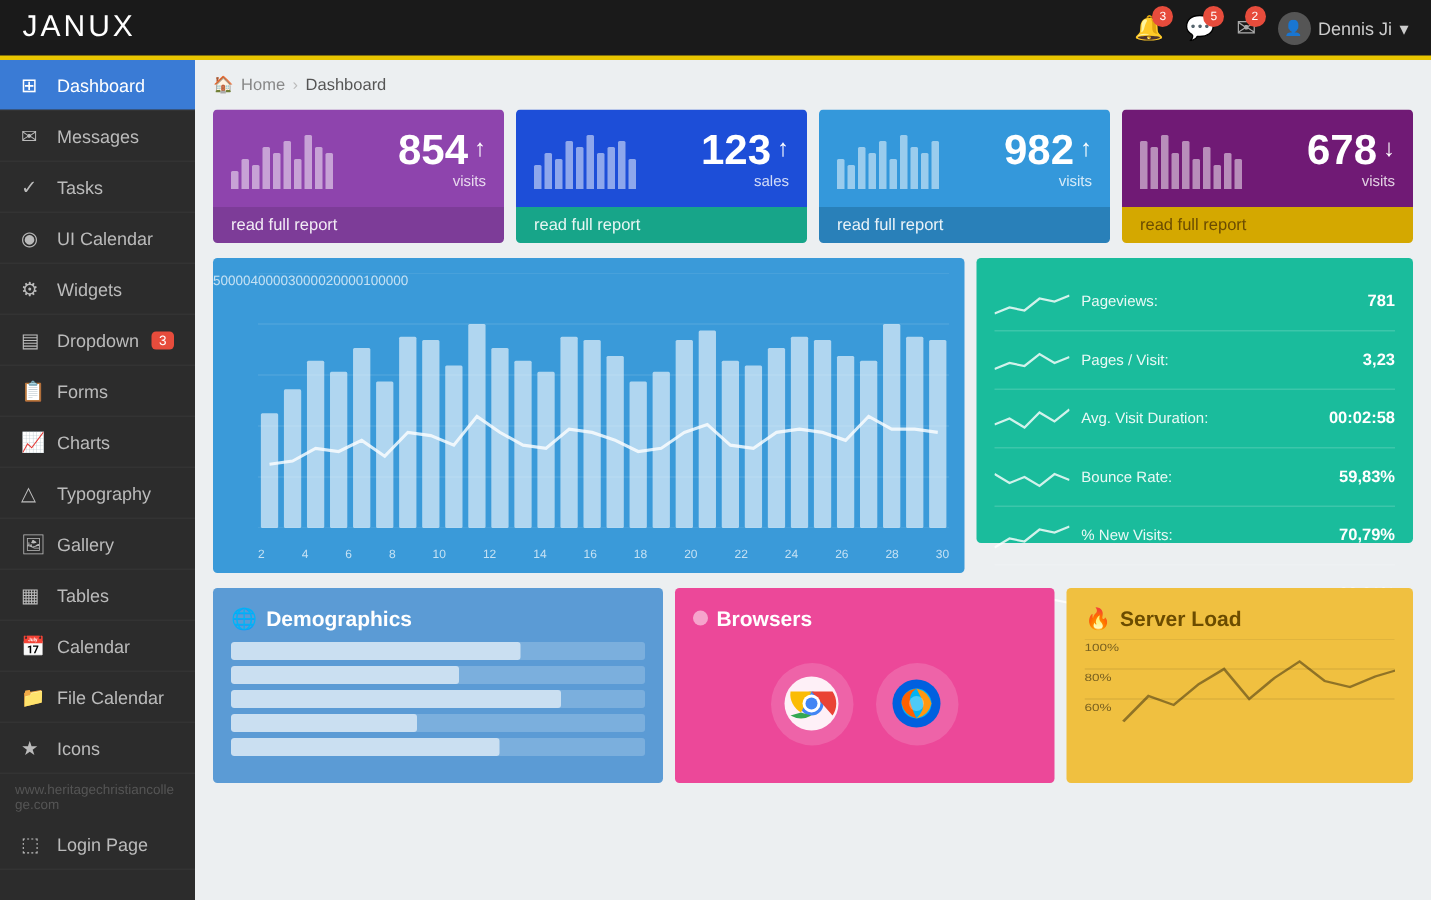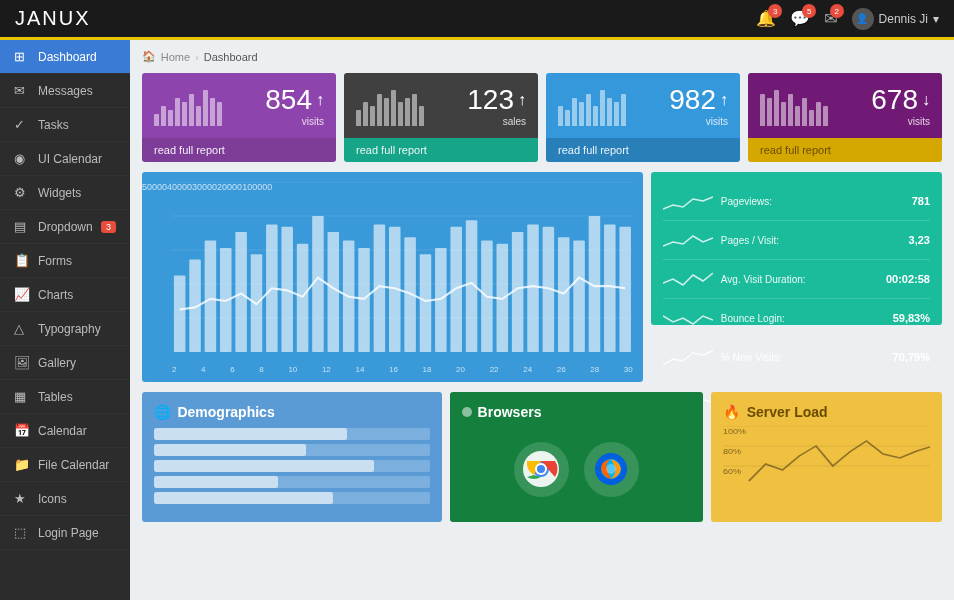--- a/index.html
+++ b/index.html
@@ -149,30 +149,30 @@
       min-height: 65px;
     }
     .stat-card-bottom {
       padding: 6px 12px;
       font-size: 11px;
       color: rgba(255,255,255,0.9);
       cursor: pointer;
     }
     .stat-card.purple .stat-card-top { background: #8e44ad; }
     .stat-card.purple .stat-card-bottom { background: #7d3c98; }
-    .stat-card.teal .stat-card-top { background: #404040; }
+    .stat-card.teal .stat-card-top { background: #1d4ed8; }
     .stat-card.teal .stat-card-bottom { background: #17a589; }
     .stat-card.blue .stat-card-top { background: #3498db; }
     .stat-card.blue .stat-card-bottom { background: #2980b9; }
     .stat-card.yellow .stat-card-top { background: #701a75; }
     .stat-card.yellow .stat-card-bottom { background: #d4a800; }
 
     .stat-number {
       font-size: 28px;
-      font-weight: normal;
+      font-weight: bold;
       color: white;
       display: flex;
       align-items: center;
       gap: 4px;
     }
     .stat-label {
       font-size: 10px;
       color: rgba(255,255,255,0.8);
       text-align: right;
     }
@@ -204,21 +204,21 @@
       border-radius: 3px;
       padding: 10px;
       position: relative;
       height: 210px;
     }
     .stats-panel {
       flex: 1;
       background: #1abc9c;
       border-radius: 3px;
       padding: 10px 12px;
-      height: 153px;
+      height: 190px;
     }
     .stats-row {
       display: flex;
       align-items: center;
       gap: 8px;
       padding: 7px 0;
       border-bottom: 1px solid rgba(255,255,255,0.15);
     }
     .stats-row:last-child { border-bottom: none; }
     .stats-mini-chart {
@@ -316,21 +316,21 @@
       overflow: hidden;
     }
     .demo-bar-fill {
       height: 100%;
       background: rgba(255,255,255,0.6);
       border-radius: 2px;
     }
 
     .browsers-panel {
       flex: 1;
-      background: #15803d;
+      background: #ec4899;
       border-radius: 3px;
       padding: 12px;
       height: 130px;
       display: flex;
       flex-direction: column;
     }
     .browsers-title {
       color: white;
       font-size: 14px;
       font-weight: bold;
@@ -457,20 +457,21 @@
       <span>Calendar</span>
     </div>
     <div class="sidebar-item">
       <span class="si-icon">📁</span>
       <span>File Calendar</span>
     </div>
     <div class="sidebar-item">
       <span class="si-icon">★</span>
       <span>Icons</span>
     </div>
+    <div class="watermark">www.heritagechristiancollege.com</div>
     <div class="sidebar-item">
       <span class="si-icon">⬚</span>
       <span>Login Page</span>
     </div>
   </div>
 
   <div class="main-content">
 
     <div class="breadcrumb">
       <span class="bc-home">🏠</span>
@@ -683,21 +684,21 @@
           </div>
           <span class="stats-label">Avg. Visit Duration:</span>
           <span class="stats-value">00:02:58</span>
         </div>
         <div class="stats-row">
           <div class="stats-mini-chart">
             <svg viewBox="0 0 50 24" width="50" height="24">
                 <polyline points="0,10 10,16 20,12 30,18 40,10 50,14" fill="none" stroke="rgba(255,255,255,0.8)" stroke-width="1.5"></polyline>
               </svg>
           </div>
-          <span class="stats-label">Bounce Login:</span>
+          <span class="stats-label">Bounce Rate:</span>
           <span class="stats-value">59,83%</span>
         </div>
         <div class="stats-row">
           <div class="stats-mini-chart">
             <svg viewBox="0 0 50 24" width="50" height="24">
                 <polyline points="0,20 10,14 20,16 30,8 40,10 50,6" fill="none" stroke="rgba(255,255,255,0.8)" stroke-width="1.5"></polyline>
               </svg>
           </div>
           <span class="stats-label">% New Visits:</span>
           <span class="stats-value">70,79%</span>

